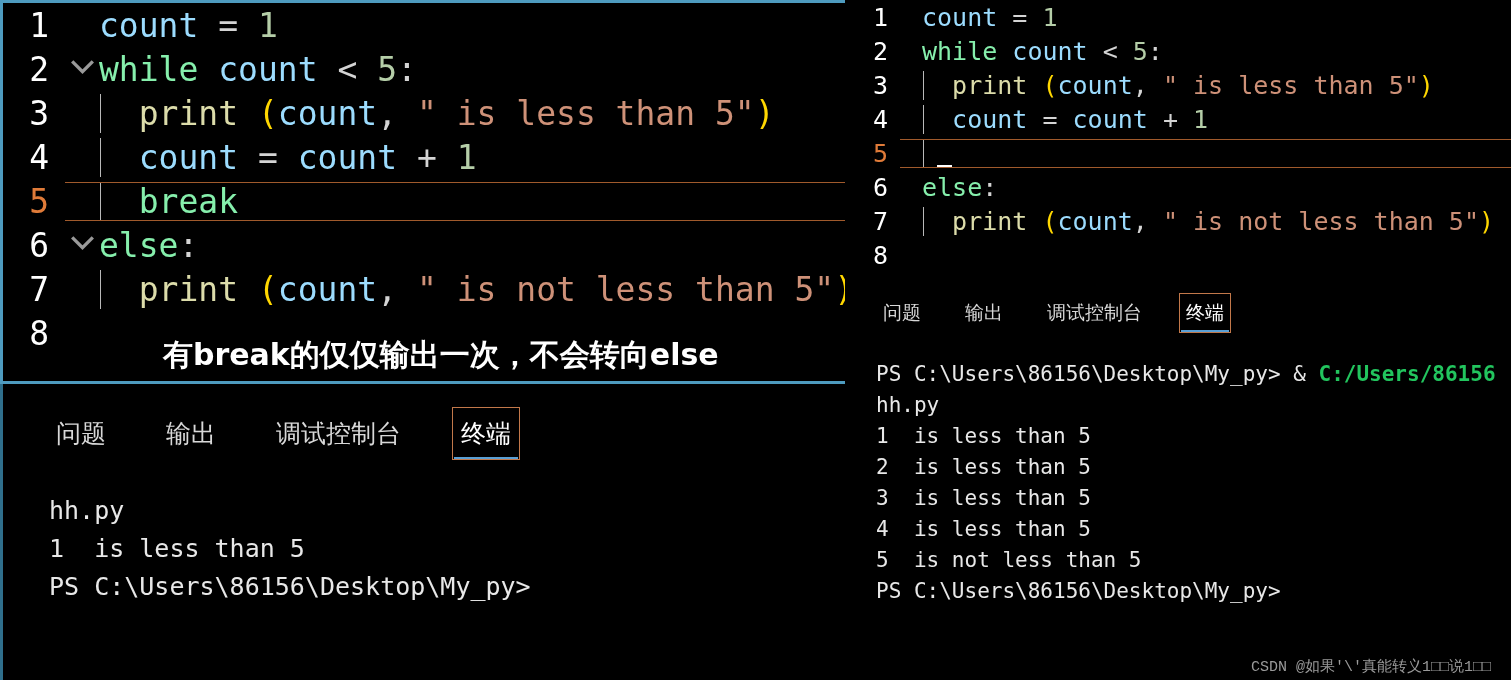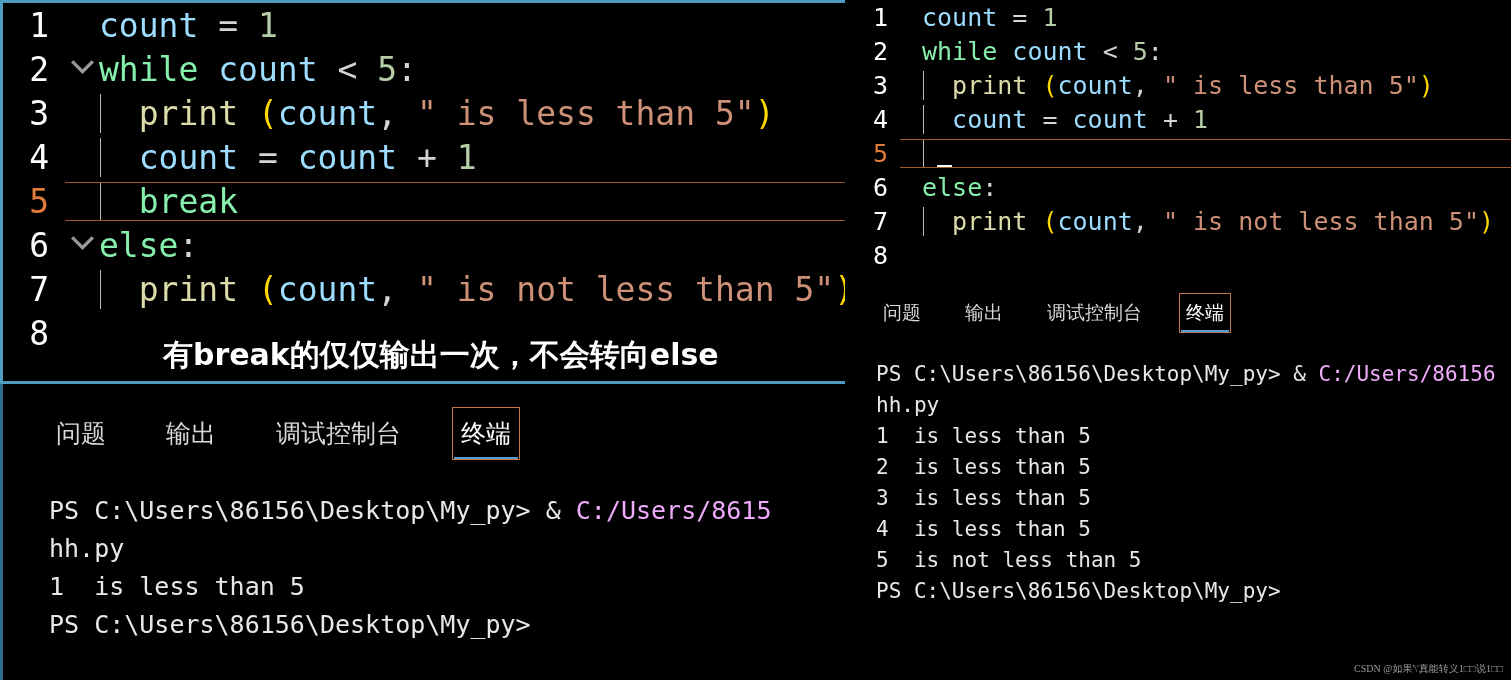--- a/index.html
+++ b/index.html
@@ -90,33 +90,33 @@
     position: absolute; left: 0; top: 0; right: 0; bottom: 0;
     border: 1px solid #c2784a; pointer-events: none;
   }
   .tab-underline {
     position: absolute; left: 2px; right: 2px; bottom: 1px; height: 2px;
     background: #5a9fd4;
   }
 
   
   .term { color: #e8e8e8; white-space: pre; }
-  .term .path { color: #f0abfc; }
+  .term .path { color: #22c55e; font-weight: bold; }
 
   
   .annotation {
     color: #ffffff; font-weight: bold; white-space: pre;
     font-family: "DejaVu Sans", "Liberation Sans", sans-serif;
   }
 
   
   .watermark {
-    position: absolute; right: 8px; bottom: 4px;
-    color: #9a9a9a; font-size: 10px;
-    font-family: Liberation Serif, serif;
+    position: absolute; right: 20px; bottom: 4px;
+    color: #9a9a9a; font-size: 15px;
+    font-family: Liberation Mono, monospace;
     white-space: pre;
   }
 </style>
 </head>
 <body>
 
 <div id="root">
 
   <div class="bg-window">
 
@@ -164,18 +164,18 @@
       <div class="annotation" id="left-annotation" style="position:absolute;left:160px;top:332px;font-size:30px;">有break的仅仅输出一次，不会转向else</div>
     </div>
 
     <div class="fg-panel">
       <div class="tabs" id="left-tabs" style="height:86px;padding-left:44px;padding-bottom:10px;">
           <div class="tab" style="font-size: 25px; margin-right: 42px; padding: 10px 9px;"><span>问题</span></div>
           <div class="tab" style="font-size: 25px; margin-right: 42px; padding: 10px 9px;"><span>输出</span></div>
           <div class="tab" style="font-size: 25px; margin-right: 42px; padding: 10px 9px;"><span>调试控制台</span></div>
           <div class="tab active" style="font-size: 25px; margin-right: 42px; padding: 10px 9px;"><span>终端</span><span class="tab-focusbox"></span><span class="tab-underline"></span></div>
         </div>
-      <div class="term" id="left-term" style="padding:22px 0 0 46px;font-size:25px;line-height:38px;"><div><span>PS C:\Users\86156\Desktop\My_py&gt; &amp; </span><span class="path">C:/Users/8615</span></div><div><span>hh.py</span></div><div><span>1  is less than 5</span></div><div><span>PS C:\Users\86156\Desktop\My_py&gt;</span></div></div>
+      <div class="term" id="left-term" style="padding:22px 0 0 46px;font-size:25px;line-height:38px;"><div><span>hh.py</span></div><div><span>1  is less than 5</span></div><div><span>PS C:\Users\86156\Desktop\My_py&gt;</span></div></div>
     </div>
   </div>
 
   <div class="watermark">CSDN @如果'\'真能转义1□□说1□□</div>
 </div>
 
 </body></html>

